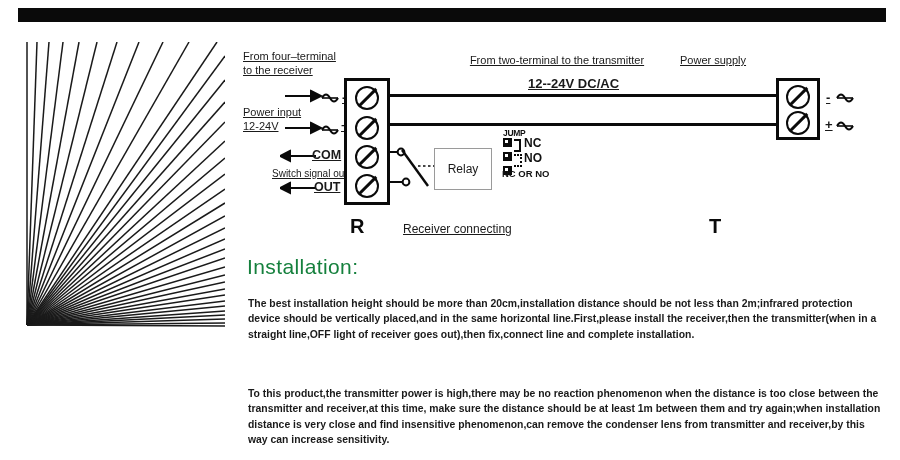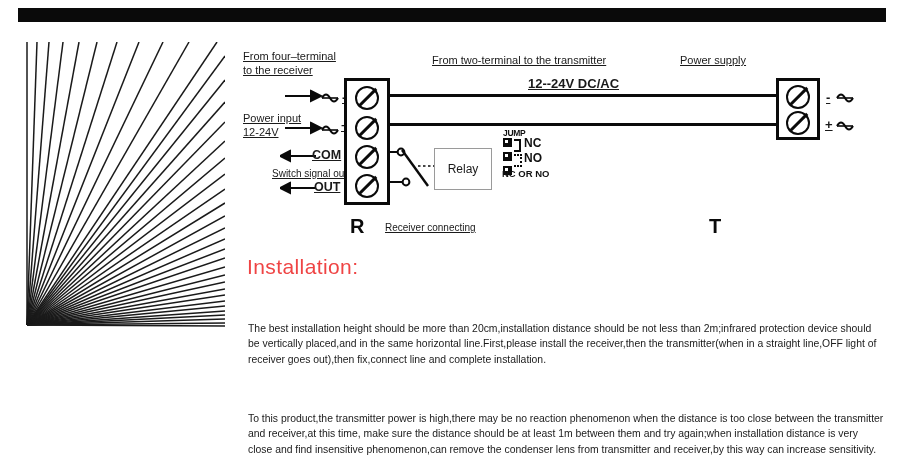--- a/index.html
+++ b/index.html
@@ -157,31 +157,30 @@
     height: 13px;
     border: 2px dotted #0a0a0a;
     border-left: none;
     box-sizing: border-box;
   }
 
   
   .section-heading {
     position: absolute;
     font-size: 21px;
-    color: #ef4444;
+    color: #15803d;
     letter-spacing: 0.4px;
   }
   .body-copy {
     position: absolute;
     font-size: 10.4px;
-    font-weight: normal;
+    font-weight: bold;
     line-height: 1.47;
     color: #1a1a1a;
     text-align: left;
-    margin-top: 25px;
   }
 
   .bigletter {
     position: absolute;
     font-weight: bold;
     font-size: 20px;
     color: #0a0a0a;
   }
 </style>
 </head>
@@ -232,27 +231,27 @@
         <line x1="2" y1="283" x2="200" y2="281"></line>
         <line x1="2" y1="283" x2="200" y2="284"></line>
       </g>
     </svg>
   </div>
 
 
   <div class="dlabel" style="left:243px; top:50px; width:130px;">From four–terminal
 to the receiver</div>
 
-  <div class="dlabel" style="left:432px; top:54px; width:250px;">From two-terminal to the transmitter</div>
+  <div class="dlabel" style="left:432px; top:54px; width:250px;text-align:center;">From two-terminal to the transmitter</div>
 
   <div class="dlabel" style="left:680px; top:54px; width:110px;">Power supply</div>
 
   <div class="dlabel bold" style="left:528px; top:76px; font-size:13px;">12--24V DC/AC</div>
 
-  <div class="dlabel" style="left:243px; top:112px; width:70px;">Power input
+  <div class="dlabel" style="left:243px; top:106px; width:70px;">Power input
 12-24V</div>
 
   <div class="dlabel" style="left:244px; top:168px; width:95px; font-size:10px;margin-left:28px;">Switch signal output</div>
 
   <svg style="position:absolute; left:285px; top:88px;" width="60" height="50">
     <g stroke="#0a0a0a" stroke-width="2" fill="#0a0a0a">
       <line x1="0" y1="8" x2="26" y2="8"></line>
       <polygon points="26,3 36,8 26,13"></polygon>
       <line x1="0" y1="40" x2="26" y2="40"></line>
       <polygon points="26,35 36,40 26,45"></polygon>
@@ -340,21 +339,21 @@
 
   <div class="dlabel bold" style="left:825px; top:117px; font-size:13px;">+</div>
   <svg style="position:absolute; left:836px; top:116px;" width="26" height="24">
     <g stroke="#0a0a0a" stroke-width="2" fill="none">
       <path d="M1,10 q4,-7 8,0 q4,7 8,0"></path>
       <line x1="1" y1="10" x2="17" y2="10" stroke-width="1.6"></line>
     </g>
   </svg>
 
   <div class="bigletter" style="left:350px; top:215px;">R</div>
-  <div class="dlabel" style="left:385px; top:222px; font-size:10px;">Receiver connecting</div>
+  <div class="dlabel" style="left:403px; top:222px; font-size:12px;">Receiver connecting</div>
 
   <div class="bigletter" style="left:709px; top:215px;">T</div>
 
   <div class="section-heading" style="left:247px; top:255px;">Installation:</div>
   <div class="body-copy" style="left:248px; top:296px; width:636px;">The best installation height should be more than 20cm,installation distance should be not less than 2m;infrared protection device should be vertically placed,and in the same horizontal line.First,please install the receiver,then the transmitter(when in a straight line,OFF light of receiver goes out),then fix,connect line and complete installation.</div>
 
   <div class="body-copy indent" style="left:248px; top:386px; width:636px;">To this product,the transmitter power is high,there may be no reaction phenomenon when the distance is too close between the transmitter and receiver,at this time, make sure the distance  should be at least 1m between them and try again;when installation distance is very close and find insensitive phenomenon,can remove the condenser lens from transmitter and receiver,by this way can increase sensitivity.</div>
 
 </div>
 

